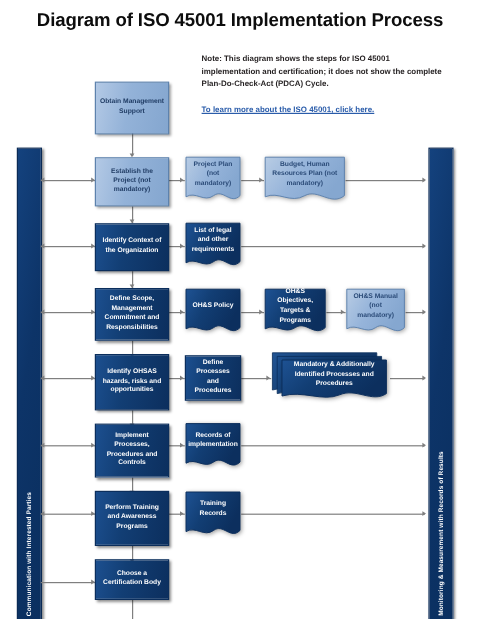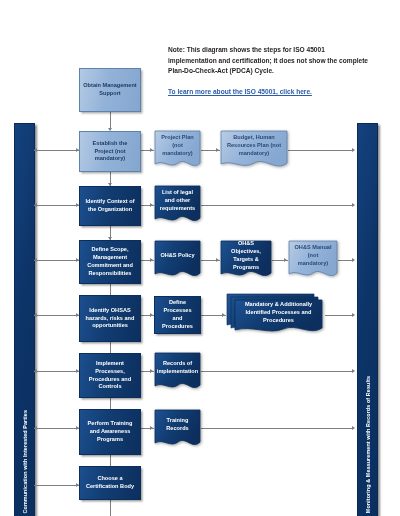--- a/index.html
+++ b/index.html
@@ -94,20 +94,21 @@
   .arw{position:absolute;width:0;height:0;}
   .arw.r{border-top:2.3px solid transparent;border-bottom:2.3px solid transparent;border-left:3.4px solid #7f7f7f;}
   .arw.l{border-top:2.3px solid transparent;border-bottom:2.3px solid transparent;border-right:3.4px solid #7f7f7f;}
   .arw.d{border-left:2.3px solid transparent;border-right:2.3px solid transparent;border-top:3.4px solid #7f7f7f;}
 </style>
 </head>
 <body>
 
 <div id="canvas">
 
+  <div class="title">Diagram of ISO 45001 Implementation Process</div>
 
   <div class="note">
     <span>Note: This diagram shows the steps for ISO 45001 implementation and certification; it does not show the complete Plan-Do-Check-Act (PDCA) Cycle.</span>
     <span class="lnk">To learn more about the ISO 45001, click here.</span>
   </div>
 
   <div class="vbar" id="vbar-left">
     <span class="vtxt">Communication with Interested Parties</span>
   </div>
   <div class="vbar" id="vbar-right">

